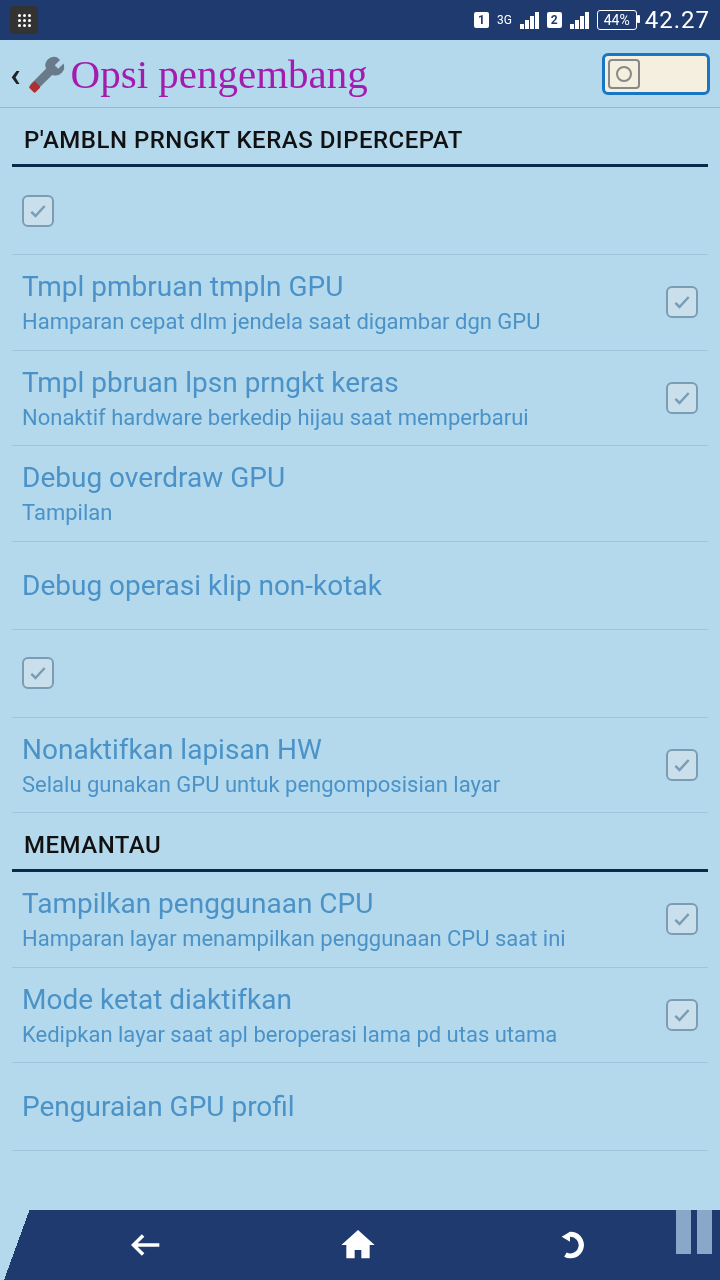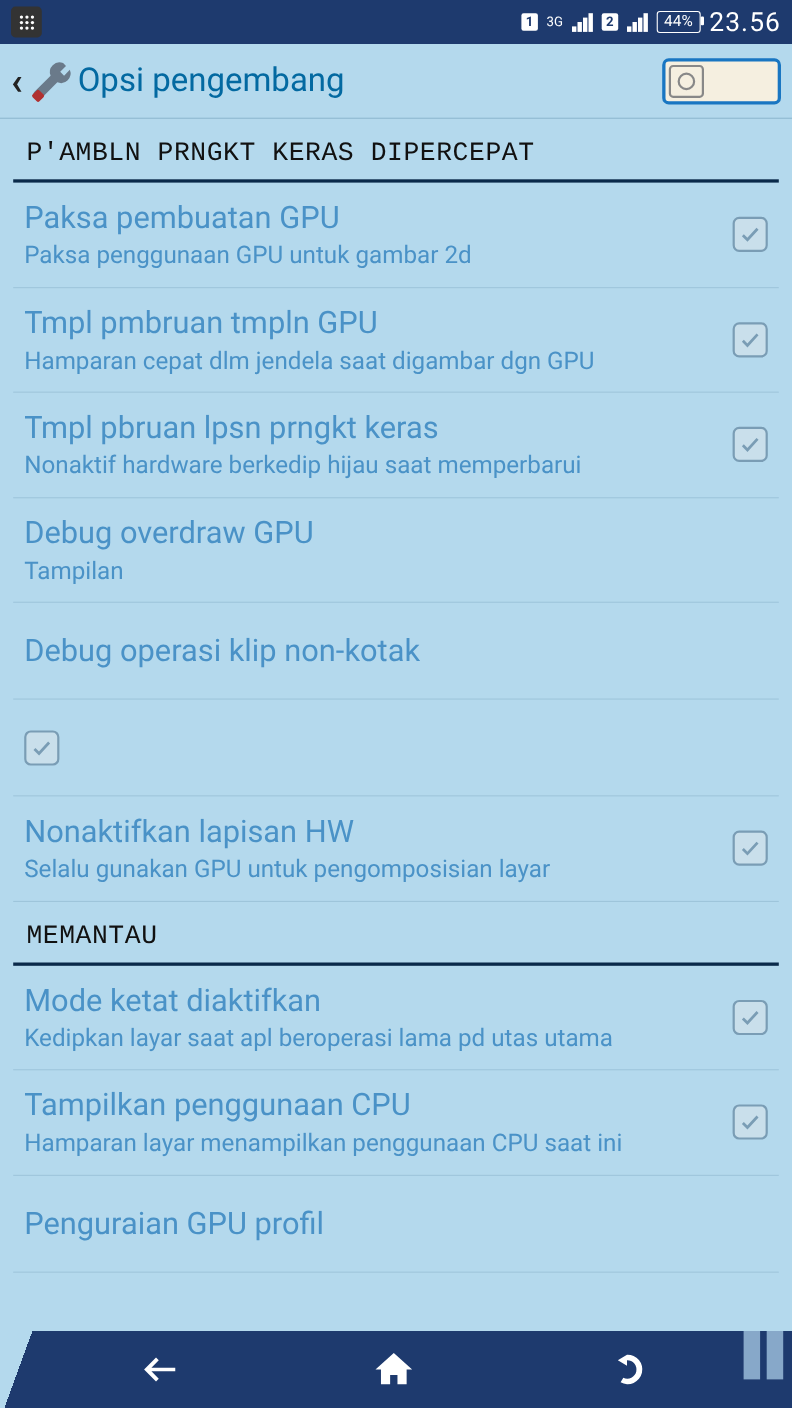--- a/index.html
+++ b/index.html
@@ -16,27 +16,27 @@
 .signal i:nth-child(1){height:5px}.signal i:nth-child(2){height:9px}.signal i:nth-child(3){height:13px}.signal i:nth-child(4){height:17px}
 .net3g { font-size: 12px; }
 .batt { border: 1.5px solid #fff; padding: 1px 6px; font-size: 14px; border-radius: 3px; position: relative; text-align: right; }
 .batt::after { content:""; position:absolute; right:-4px; top:4px; width:3px; height:8px; background:#fff; border-radius:1px; }
 .clock { font-size: 24px; letter-spacing: 1px; }
 
 .appbar { height: 68px; background: #b4d9ed; display: flex; align-items: center; padding: 0 10px; border-bottom: 1px solid #8fb8d0; }
 .back-chev { font-size: 34px; color: #222; font-weight: bold; }
 .tools-icon { width: 42px; height: 42px; margin: 0 4px; position: relative; }
 .tools-icon svg { width: 100%; height: 100%; }
-.appbar-title { color: #0369a1; font-size: 30px; font-weight: 400; flex: 1; }
+.appbar-title { color: #a21caf; font-size: 41px; font-weight: 400; flex: 1; font-family: Liberation Serif, serif; }
 .toggle-pill { width: 108px; height: 42px; border: 3px solid #1976c2; border-radius: 6px; background: #f5efe0; display: flex; align-items: center; padding: 3px; }
 .toggle-knob { width: 32px; height: 30px; border: 2px solid #888; border-radius: 4px; display: flex; align-items: center; justify-content: center; }
 .toggle-knob::after { content:""; width: 12px; height: 12px; border: 2px solid #888; border-radius: 50%; }
 
 .content { height: 1102px; overflow: hidden; padding: 0 12px; }
-.section-header { color: #111; font-size: 24px; font-weight: 500; padding: 18px 12px 10px; border-bottom: 3px solid #0a2a4a; letter-spacing: 0.5px; font-family: Liberation Mono, monospace; }
+.section-header { color: #111; font-size: 24px; font-weight: 500; padding: 18px 12px 10px; border-bottom: 3px solid #0a2a4a; letter-spacing: 0.5px; }
 .row { display: flex; align-items: center; padding: 14px 10px; border-bottom: 1px solid #9ec5db; min-height: 88px; }
 .row-text { flex: 1; padding-right: 10px; }
 .row-title { color: #4a92c7; font-size: 28px; font-weight: 400; line-height: 1.25; }
 .row-sub { color: #4a92c7; font-size: 22px; line-height: 1.25; margin-top: 4px; }
 .checkbox { width: 32px; height: 32px; border: 2px solid #7a9db5; border-radius: 6px; background: #c9dfeb; display: flex; align-items: center; justify-content: center; flex-shrink: 0; }
 .checkbox svg { width: 20px; height: 20px; stroke: #7a9db5; stroke-width: 3; fill: none; }
 
 .navbar { position: absolute; bottom: 0; left: 0; right: 0; height: 70px; background: #1e3a6e; display: flex; }
 .navslash { width: 40px; background: linear-gradient(110deg, #b4d9ed 45%, #1e3a6e 45%); }
 .navbar .btn { flex: 1; display: flex; align-items: center; justify-content: center; color: #fff; }
@@ -77,45 +77,41 @@
         <i></i>
       </span>
     <span class="sim">2</span>
     <span class="signal">
         <i></i>
         <i></i>
         <i></i>
         <i></i>
       </span>
     <span class="batt">44%</span>
-    <span class="clock">23.56</span>
+    <span class="clock">42.27</span>
   </div>
 </div>
 
 <div class="appbar">
   <span class="back-chev">‹</span>
   <span class="tools-icon">
     <svg viewBox="0 0 48 48">
         <path d="M40 8l-6 6 4 4 6-6a10 10 0 01-13 13L14 42a5 5 0 01-7-7l17-17A10 10 0 0137 5z" fill="#6a7a8a"></path>
         <rect x="6" y="34" width="10" height="10" rx="2" fill="#b03030" transform="rotate(45 11 39)"></rect>
       </svg>
   </span>
   <span class="appbar-title">Opsi pengembang</span>
   <div class="toggle-pill">
     <div class="toggle-knob"></div>
   </div>
 </div>
 
 <div class="content" id="content">
     <div class="section-header">P'AMBLN PRNGKT KERAS DIPERCEPAT</div>
     <div class="row">
-      <div class="row-text">
-        <div class="row-title">Paksa pembuatan GPU</div>
-        <div class="row-sub">Paksa penggunaan GPU untuk gambar 2d</div>
-      </div>
       <div class="checkbox">
         <svg viewBox="0 0 24 24">
           <polyline points="4,13 9,18 20,6"></polyline>
         </svg>
       </div>
     </div>
     <div class="row">
       <div class="row-text">
         <div class="row-title">Tmpl pmbruan tmpln GPU</div>
         <div class="row-sub">Hamparan cepat dlm jendela saat digambar dgn GPU</div>
@@ -162,33 +158,33 @@
       </div>
       <div class="checkbox">
         <svg viewBox="0 0 24 24">
           <polyline points="4,13 9,18 20,6"></polyline>
         </svg>
       </div>
     </div>
     <div class="section-header">MEMANTAU</div>
     <div class="row">
       <div class="row-text">
+        <div class="row-title">Tampilkan penggunaan CPU</div>
+        <div class="row-sub">Hamparan layar menampilkan penggunaan CPU saat ini</div>
+      </div>
+      <div class="checkbox">
+        <svg viewBox="0 0 24 24">
+          <polyline points="4,13 9,18 20,6"></polyline>
+        </svg>
+      </div>
+    </div>
+    <div class="row">
+      <div class="row-text">
         <div class="row-title">Mode ketat diaktifkan</div>
         <div class="row-sub">Kedipkan layar saat apl beroperasi lama pd utas utama</div>
-      </div>
-      <div class="checkbox">
-        <svg viewBox="0 0 24 24">
-          <polyline points="4,13 9,18 20,6"></polyline>
-        </svg>
-      </div>
-    </div>
-    <div class="row">
-      <div class="row-text">
-        <div class="row-title">Tampilkan penggunaan CPU</div>
-        <div class="row-sub">Hamparan layar menampilkan penggunaan CPU saat ini</div>
       </div>
       <div class="checkbox">
         <svg viewBox="0 0 24 24">
           <polyline points="4,13 9,18 20,6"></polyline>
         </svg>
       </div>
     </div>
     <div class="row">
       <div class="row-text">
         <div class="row-title">Penguraian GPU profil</div>

